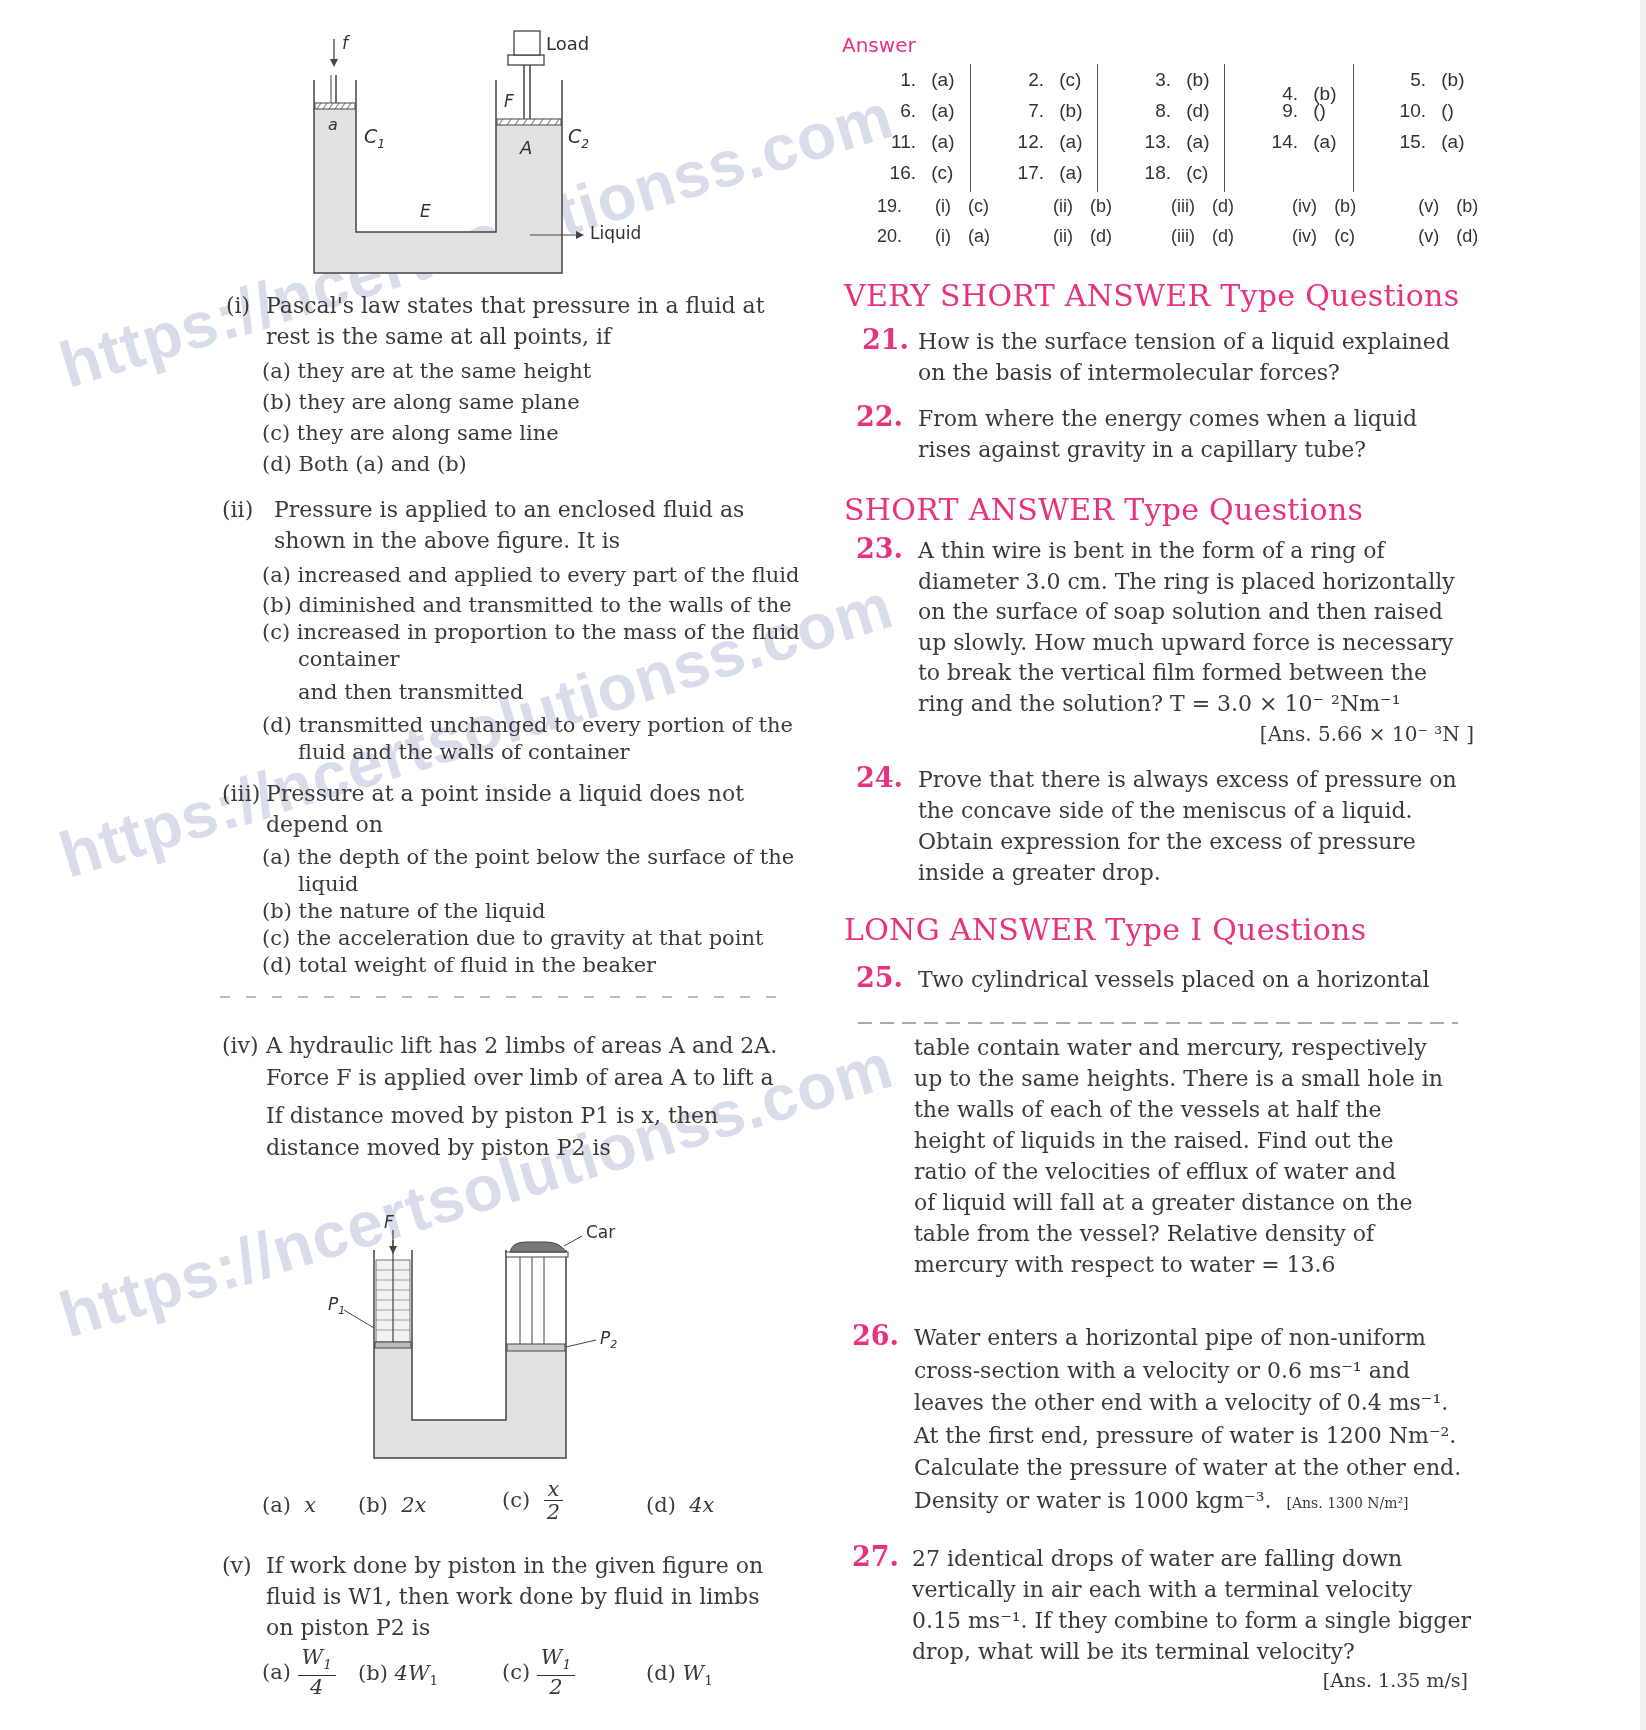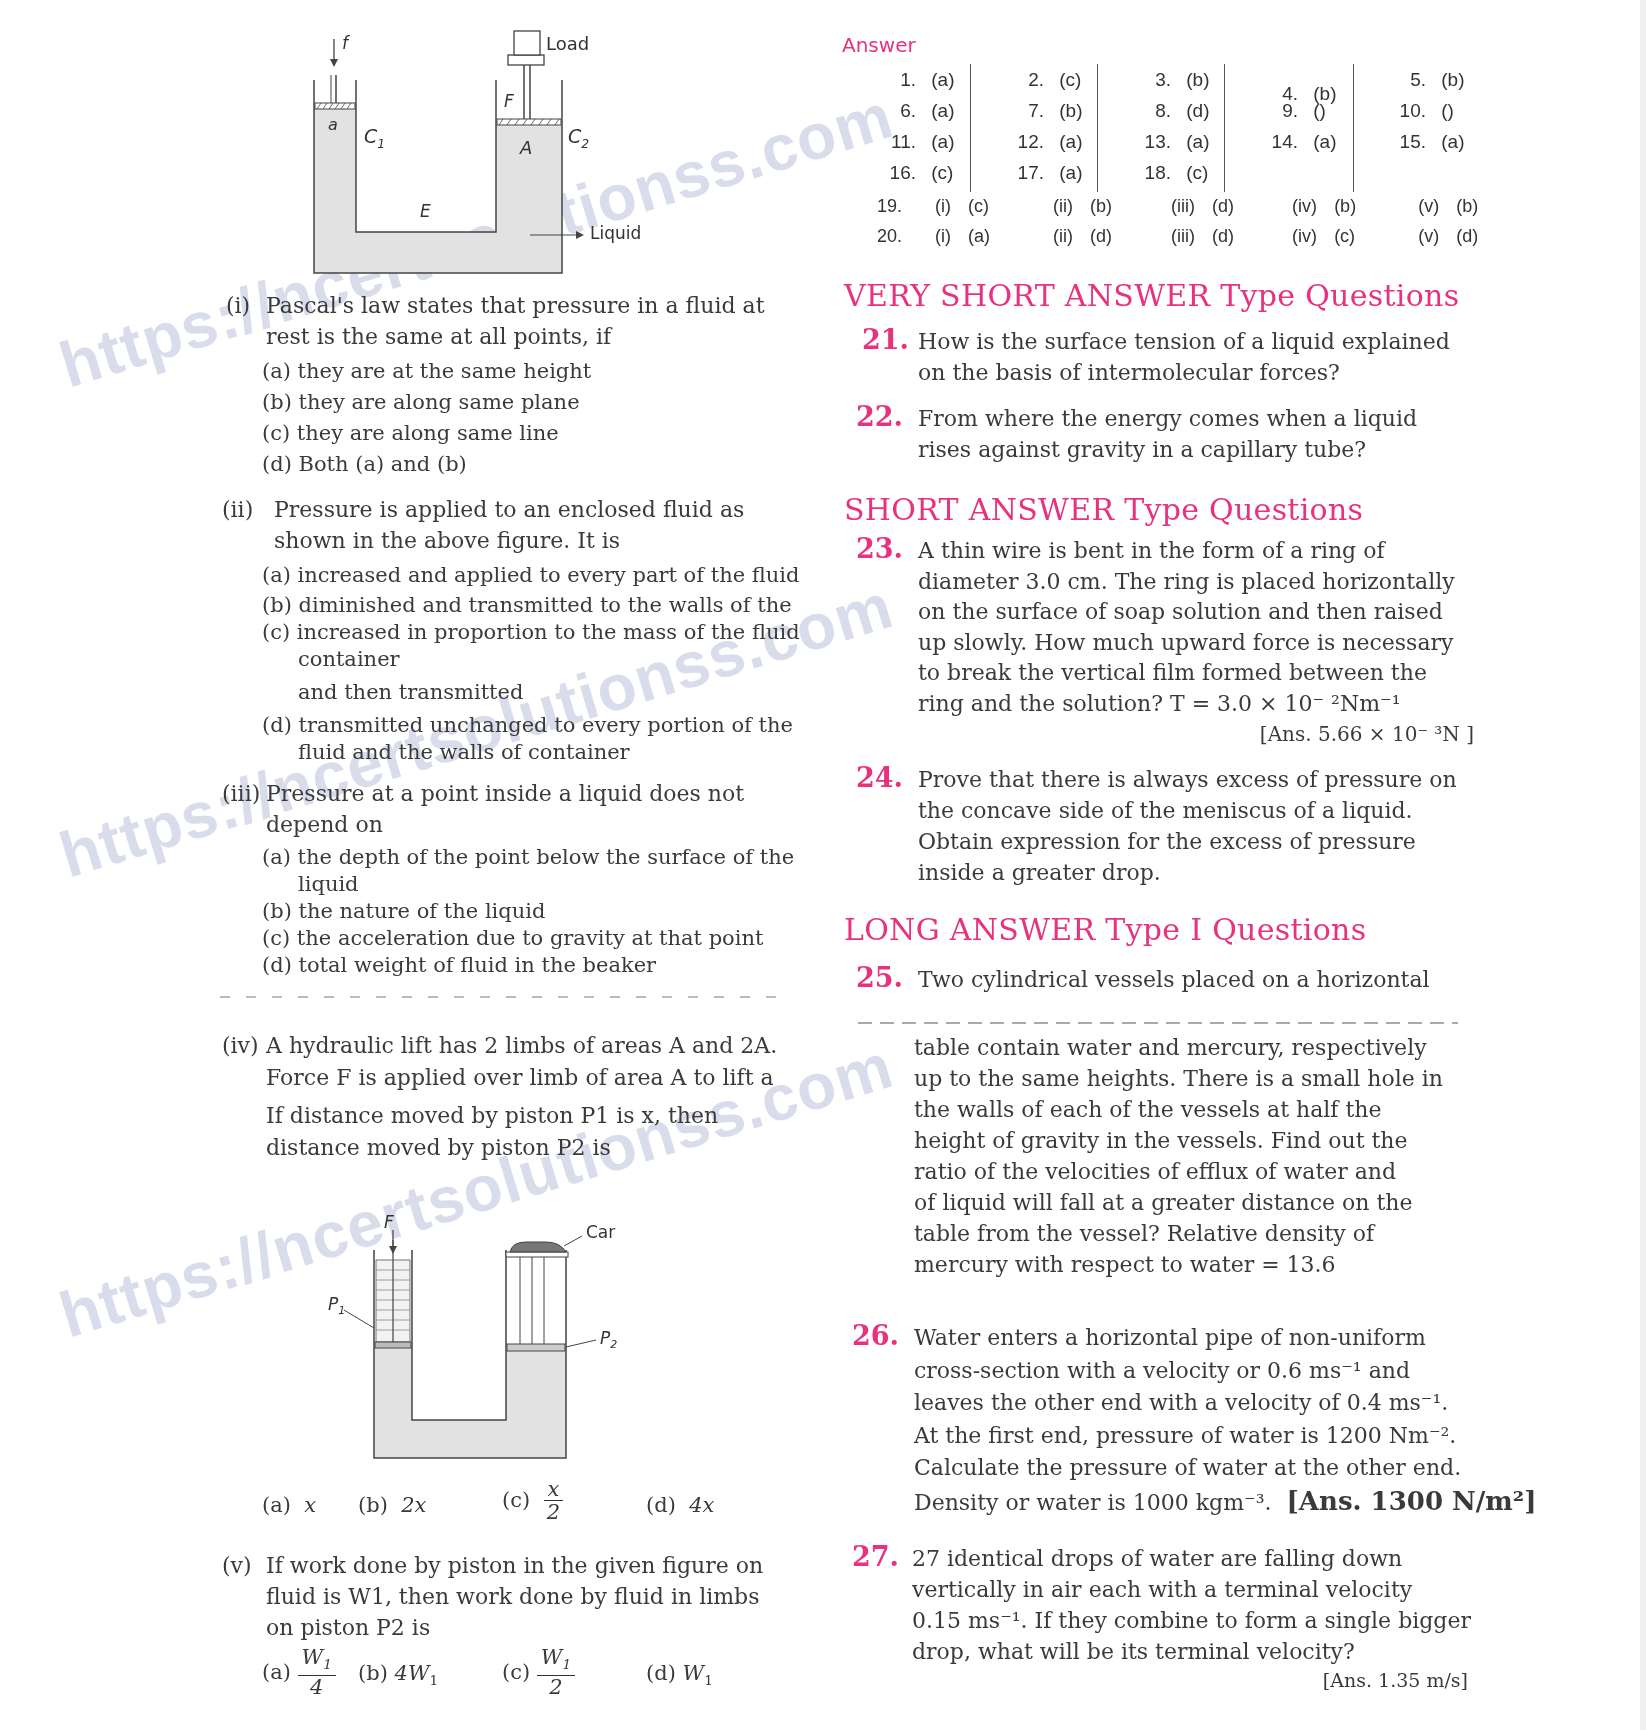--- a/index.html
+++ b/index.html
@@ -352,38 +352,38 @@
 
 <div class="abs q" style="left:856px;top:964px;width:640px;">
   <span class="abs qnum" style="left:0;top:-2px;">25.</span>
   <div style="margin-left:62px;">Two cylindrical vessels placed on a horizontal</div>
 </div>
 <div class="abs" style="left:858px;top:1022px;width:600px;height:2px;background:repeating-linear-gradient(90deg,#aaa 0 14px,transparent 14px 22px);"></div>
 <div class="abs q" style="left:914px;top:1032px;width:590px;line-height:31px;">
   <div>table contain water and mercury, respectively</div>
   <div>up to the same heights. There is a small hole in</div>
   <div>the walls of each of the vessels at half the</div>
-  <div>height of gravity in the vessels. Find out the</div>
+  <div>height of liquids in the raised. Find out the</div>
   <div>ratio of the velocities of efflux of water and</div>
   <div>of liquid will fall at a greater distance on the</div>
   <div>table from the vessel? Relative density of</div>
   <div>mercury with respect to water = 13.6</div>
 </div>
 
 <div class="abs q" style="left:852px;top:1322px;width:640px;line-height:32.5px;">
   <span class="abs qnum" style="left:0;top:-2px;">26.</span>
   <div style="margin-left:62px;">
     <div>Water enters a horizontal pipe of non-uniform</div>
     <div>cross-section with a velocity or 0.6 ms⁻¹ and</div>
     <div>leaves the other end with a velocity of 0.4 ms⁻¹.</div>
     <div>At the first end, pressure of water is 1200 Nm⁻².</div>
     <div>Calculate the pressure of water at the other end.</div>
     <div style="white-space:nowrap;">
       <span>Density or water is 1000 kgm⁻³.</span>
-      <span style="font-size:26px;margin-left:8px;font-weight:bold;">[Ans.  1300 N/m²]</span>
+      <span style="font-size:14px;margin-left:8px;">[Ans.  1300 N/m²]</span>
     </div>
   </div>
 </div>
 
 <div class="abs q" style="left:852px;top:1543px;width:640px;">
   <span class="abs qnum" style="left:0;top:-2px;">27.</span>
   <div style="margin-left:60px;">
     <div>27 identical drops of water are falling down</div>
     <div>vertically in air each with a terminal velocity</div>
     <div>0.15 ms⁻¹. If they combine to form a single bigger</div>

